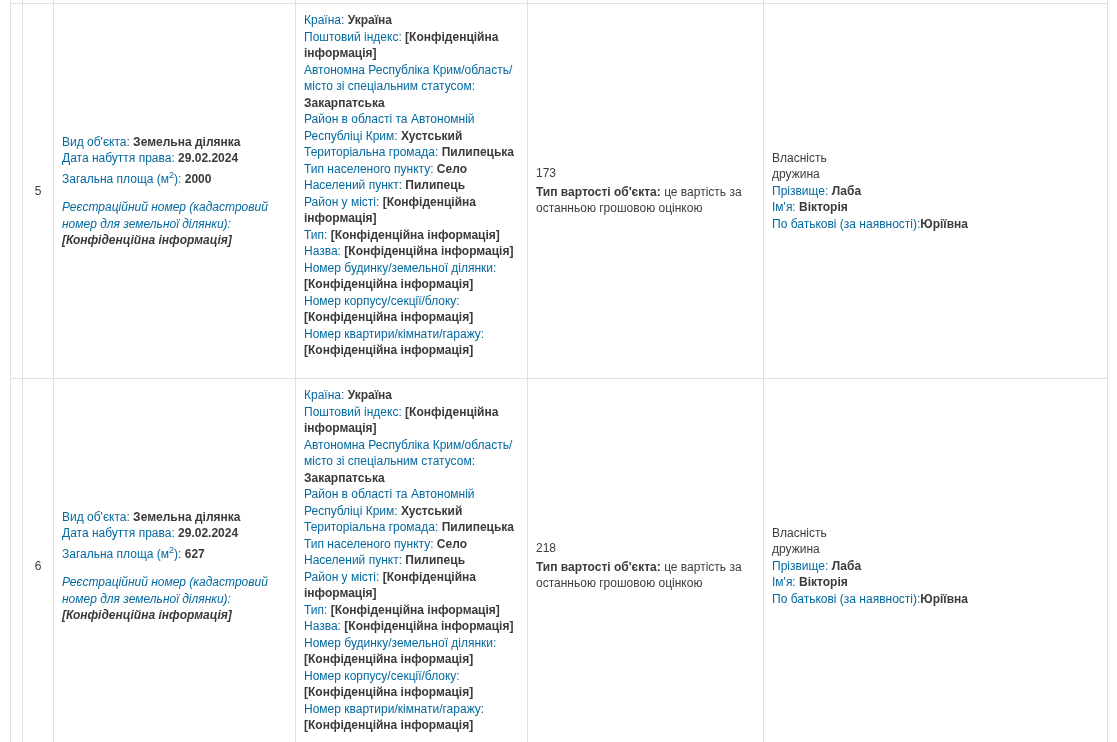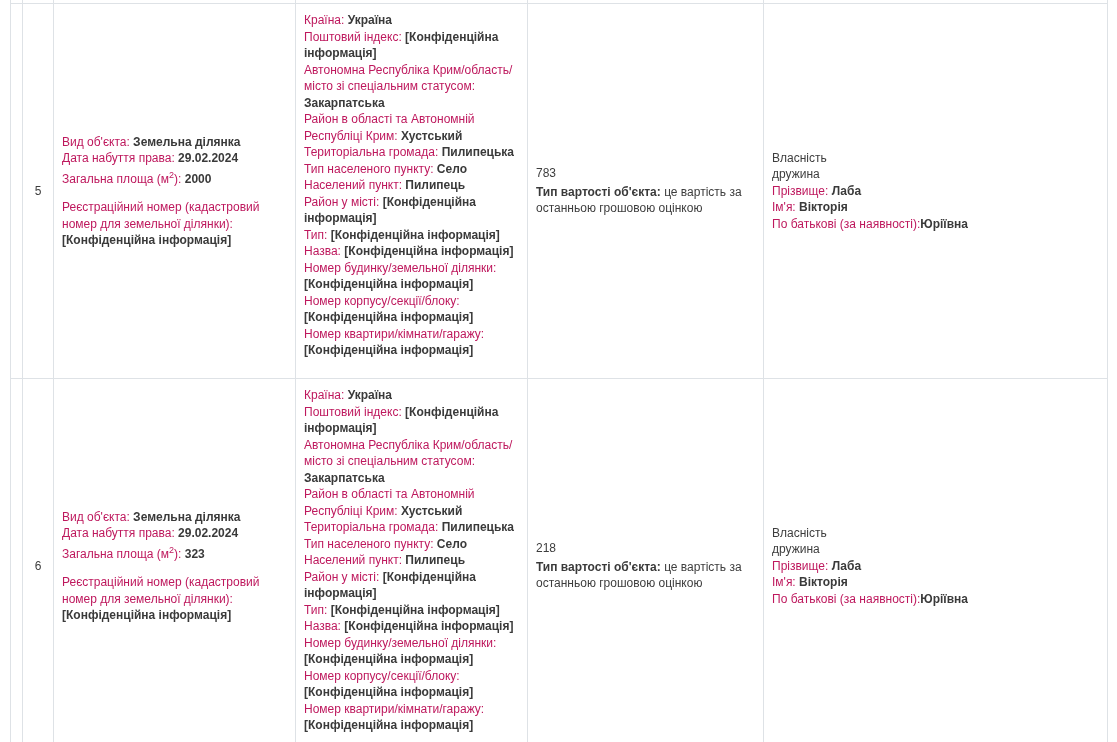--- a/index.html
+++ b/index.html
@@ -11,24 +11,24 @@
   table.tbl{border-collapse:collapse;table-layout:fixed;width:1097px;margin:0 0 0 10px;}
   .tbl td{border:1px solid #dee2e6;background:#fff;}
   tr.stub td{height:3px;border-top:none;padding:0;}
   .cell{line-height:16.5px;word-wrap:break-word;}
   .cell-num{text-align:center;vertical-align:middle;padding:2px;}
   .cell-obj{vertical-align:middle;padding:8px;}
   .cell-loc{vertical-align:top;padding:8px 2px 8px 8px;}
   .cell-val{vertical-align:middle;padding:8px;}
   .cell-own{vertical-align:middle;padding:8px;}
   tr.row td{height:358px;}
-  .lbl{color:#be185d;}
+  .lbl{color:#0369a1;}
   .val{font-weight:bold;color:#3a3a3a;}
   .blbl{font-weight:bold;color:#3a3a3a;text-align:center;}
-  .para-gap{margin-top:12px;}
+  .para-gap{margin-top:12px;font-style:italic;}
   .vt{margin-top:2px;}
   sup.sup{font-size:9px;}
 </style>
 </head>
 <body>
 
 <table class="tbl">
   <colgroup>
     <col style="width:12px">
       <col style="width:31px">
@@ -72,42 +72,42 @@
       <div class="entry"><span class="lbl">Тип населеного пункту:</span> <span class="val">Село</span></div>
       <div class="entry"><span class="lbl">Населений пункт:</span> <span class="val">Пилипець</span></div>
       <div class="entry"><span class="lbl">Район у місті:</span> <span class="val">[Конфіденційна інформація]</span></div>
       <div class="entry"><span class="lbl">Тип:</span> <span class="val">[Конфіденційна інформація]</span></div>
       <div class="entry"><span class="lbl">Назва:</span> <span class="val">[Конфіденційна інформація]</span></div>
       <div class="entry"><span class="lbl">Номер будинку/земельної ділянки:</span> <span class="val">[Конфіденційна інформація]</span></div>
       <div class="entry"><span class="lbl">Номер корпусу/секції/блоку:</span> <span class="val">[Конфіденційна інформація]</span></div>
       <div class="entry"><span class="lbl">Номер квартири/кімнати/гаражу:</span> <span class="val">[Конфіденційна інформація]</span></div>
     </td>
     <td class="cell cell-val">
-      <div class="entry">783</div>
+      <div class="entry">173</div>
       <div class="entry vt"><span class="blbl">Тип вартості об'єкта:</span> <span>це вартість за останньою грошовою оцінкою</span></div>
     </td>
     <td class="cell cell-own">
       <div class="entry">Власність</div>
       <div class="entry">дружина</div>
       <div class="entry"><span class="lbl">Прізвище:</span> <span class="val">Лаба</span></div>
       <div class="entry"><span class="lbl">Ім'я:</span> <span class="val">Вікторія</span></div>
       <div class="entry"><span class="lbl">По батькові (за наявності):</span><span class="val">Юріївна</span></div>
     </td>
   </tr>
 
   <tr class="row">
     <td class="cell"></td>
     <td class="cell cell-num">
       <span>6</span>
     </td>
     <td class="cell cell-obj">
       <div class="para">
         <div class="entry"><span class="lbl">Вид об'єкта:</span> <span class="val">Земельна ділянка</span></div>
         <div class="entry"><span class="lbl">Дата набуття права:</span> <span class="val">29.02.2024</span></div>
-        <div class="entry"><span class="lbl"><span>Загальна площа (м</span><sup class="sup">2</sup><span>):</span></span> <span class="val">323</span></div>
+        <div class="entry"><span class="lbl"><span>Загальна площа (м</span><sup class="sup">2</sup><span>):</span></span> <span class="val">627</span></div>
       </div>
       <div class="para para-gap">
         <span class="lbl">Реєстраційний номер (кадастровий номер для земельної ділянки):</span> <span class="val">[Конфіденційна інформація]</span>
       </div>
     </td>
     <td class="cell cell-loc">
       <div class="entry"><span class="lbl">Країна:</span> <span class="val">Україна</span></div>
       <div class="entry"><span class="lbl">Поштовий індекс:</span> <span class="val">[Конфіденційна інформація]</span></div>
       <div class="entry"><span class="lbl">Автономна Республіка Крим/область/місто зі спеціальним статусом:</span> <span class="val">Закарпатська</span></div>
       <div class="entry"><span class="lbl">Район в області та Автономній Республіці Крим:</span> <span class="val">Хустський</span></div>

